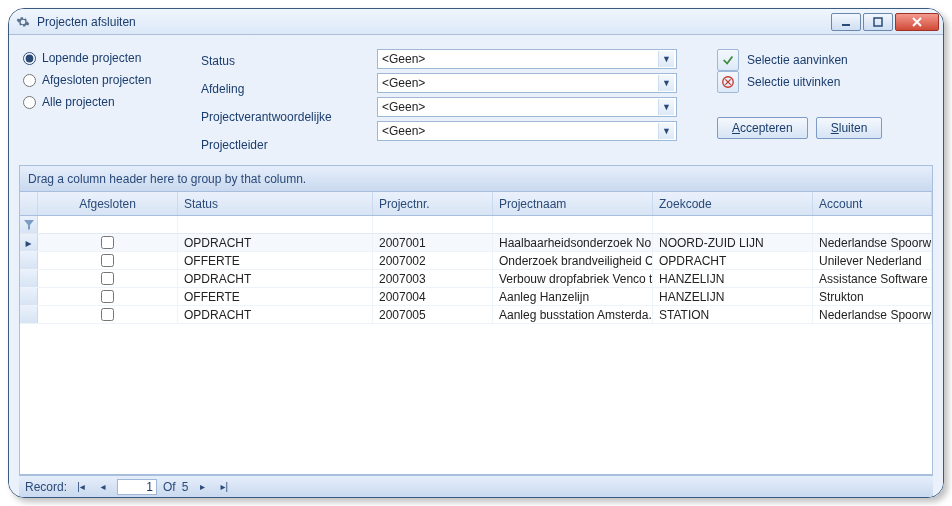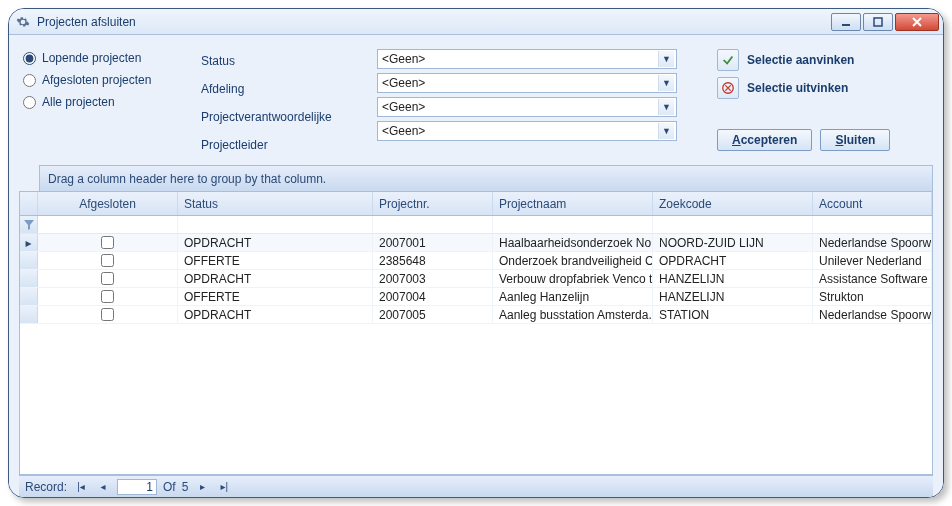--- a/index.html
+++ b/index.html
@@ -59,21 +59,21 @@
     display:flex; align-items:center; justify-content:space-between;
     padding:0 2px 0 4px; color:#222;
   }
   .combo .arrow {
     width:16px; height:16px; border-left:1px solid #cfdcee;
     display:flex; align-items:center; justify-content:center;
     background:linear-gradient(#f4f8fd,#dde9f7);
     color:#2a4a78; font-size:9px;
   }
 
-  .actioncol { display:flex; flex-direction:column; gap:6px; padding-top:0; margin-left:30px;font-weight:bold; }
+  .actioncol { display:flex; flex-direction:column; padding-top:0; margin-left:30px; }
   .action-row { display:flex; align-items:center; gap:8px; color:#1a3d6d; }
   .iconbtn {
     width:22px; height:22px; border:1px solid #9fb8d8; border-radius:2px;
     background:linear-gradient(#f4f8fd,#dde9f7);
     display:flex; align-items:center; justify-content:center;
   }
   .check-green svg { width:14px; height:14px; }
   .x-red svg { width:14px; height:14px; }
 
   .btnrow { display:flex; gap:8px; margin-top:24px; }
@@ -86,21 +86,20 @@
   }
   .btn u { text-decoration:underline; }
 
   .groupheader {
     height:26px;
     background:linear-gradient(#e6eefb,#c9d9ef);
     border:1px solid #a8bedd;
     border-bottom:none;
     display:flex; align-items:center; padding:0 8px;
     color:#2a4a78;
-    margin-left:20px;
   }
 
   .grid {
     flex:1; background:#fff; border:1px solid #a8bedd;
     display:flex; flex-direction:column;
     overflow:hidden;
   }
   .grid-head { display:flex; height:24px; background:linear-gradient(#eaf1fb,#d7e4f4); border-bottom:1px solid #a8bedd; }
   .grid-head .cell { border-right:1px solid #cad9ee; color:#2a4a78; padding:2px 6px; display:flex; align-items:center; }
   .filter-row { display:flex; height:18px; background:#fff; border-bottom:1px solid #e2e9f3; }
@@ -272,21 +271,21 @@
             <div class="cell col-naam">Haalbaarheidsonderzoek No..</div>
             <div class="cell col-zoek">NOORD-ZUID LIJN</div>
             <div class="cell col-acc">Nederlandse Spoorwegen</div>
           </div>
           <div class="grid-row">
             <div class="col-indicator"></div>
             <div class="cell col-afg">
               <input type="checkbox" style="">
             </div>
             <div class="cell col-status">OFFERTE</div>
-            <div class="cell col-nr">2385648</div>
+            <div class="cell col-nr">2007002</div>
             <div class="cell col-naam">Onderzoek brandveiligheid C..</div>
             <div class="cell col-zoek">OPDRACHT</div>
             <div class="cell col-acc">Unilever Nederland</div>
           </div>
           <div class="grid-row">
             <div class="col-indicator"></div>
             <div class="cell col-afg">
               <input type="checkbox" style="">
             </div>
             <div class="cell col-status">OPDRACHT</div>

